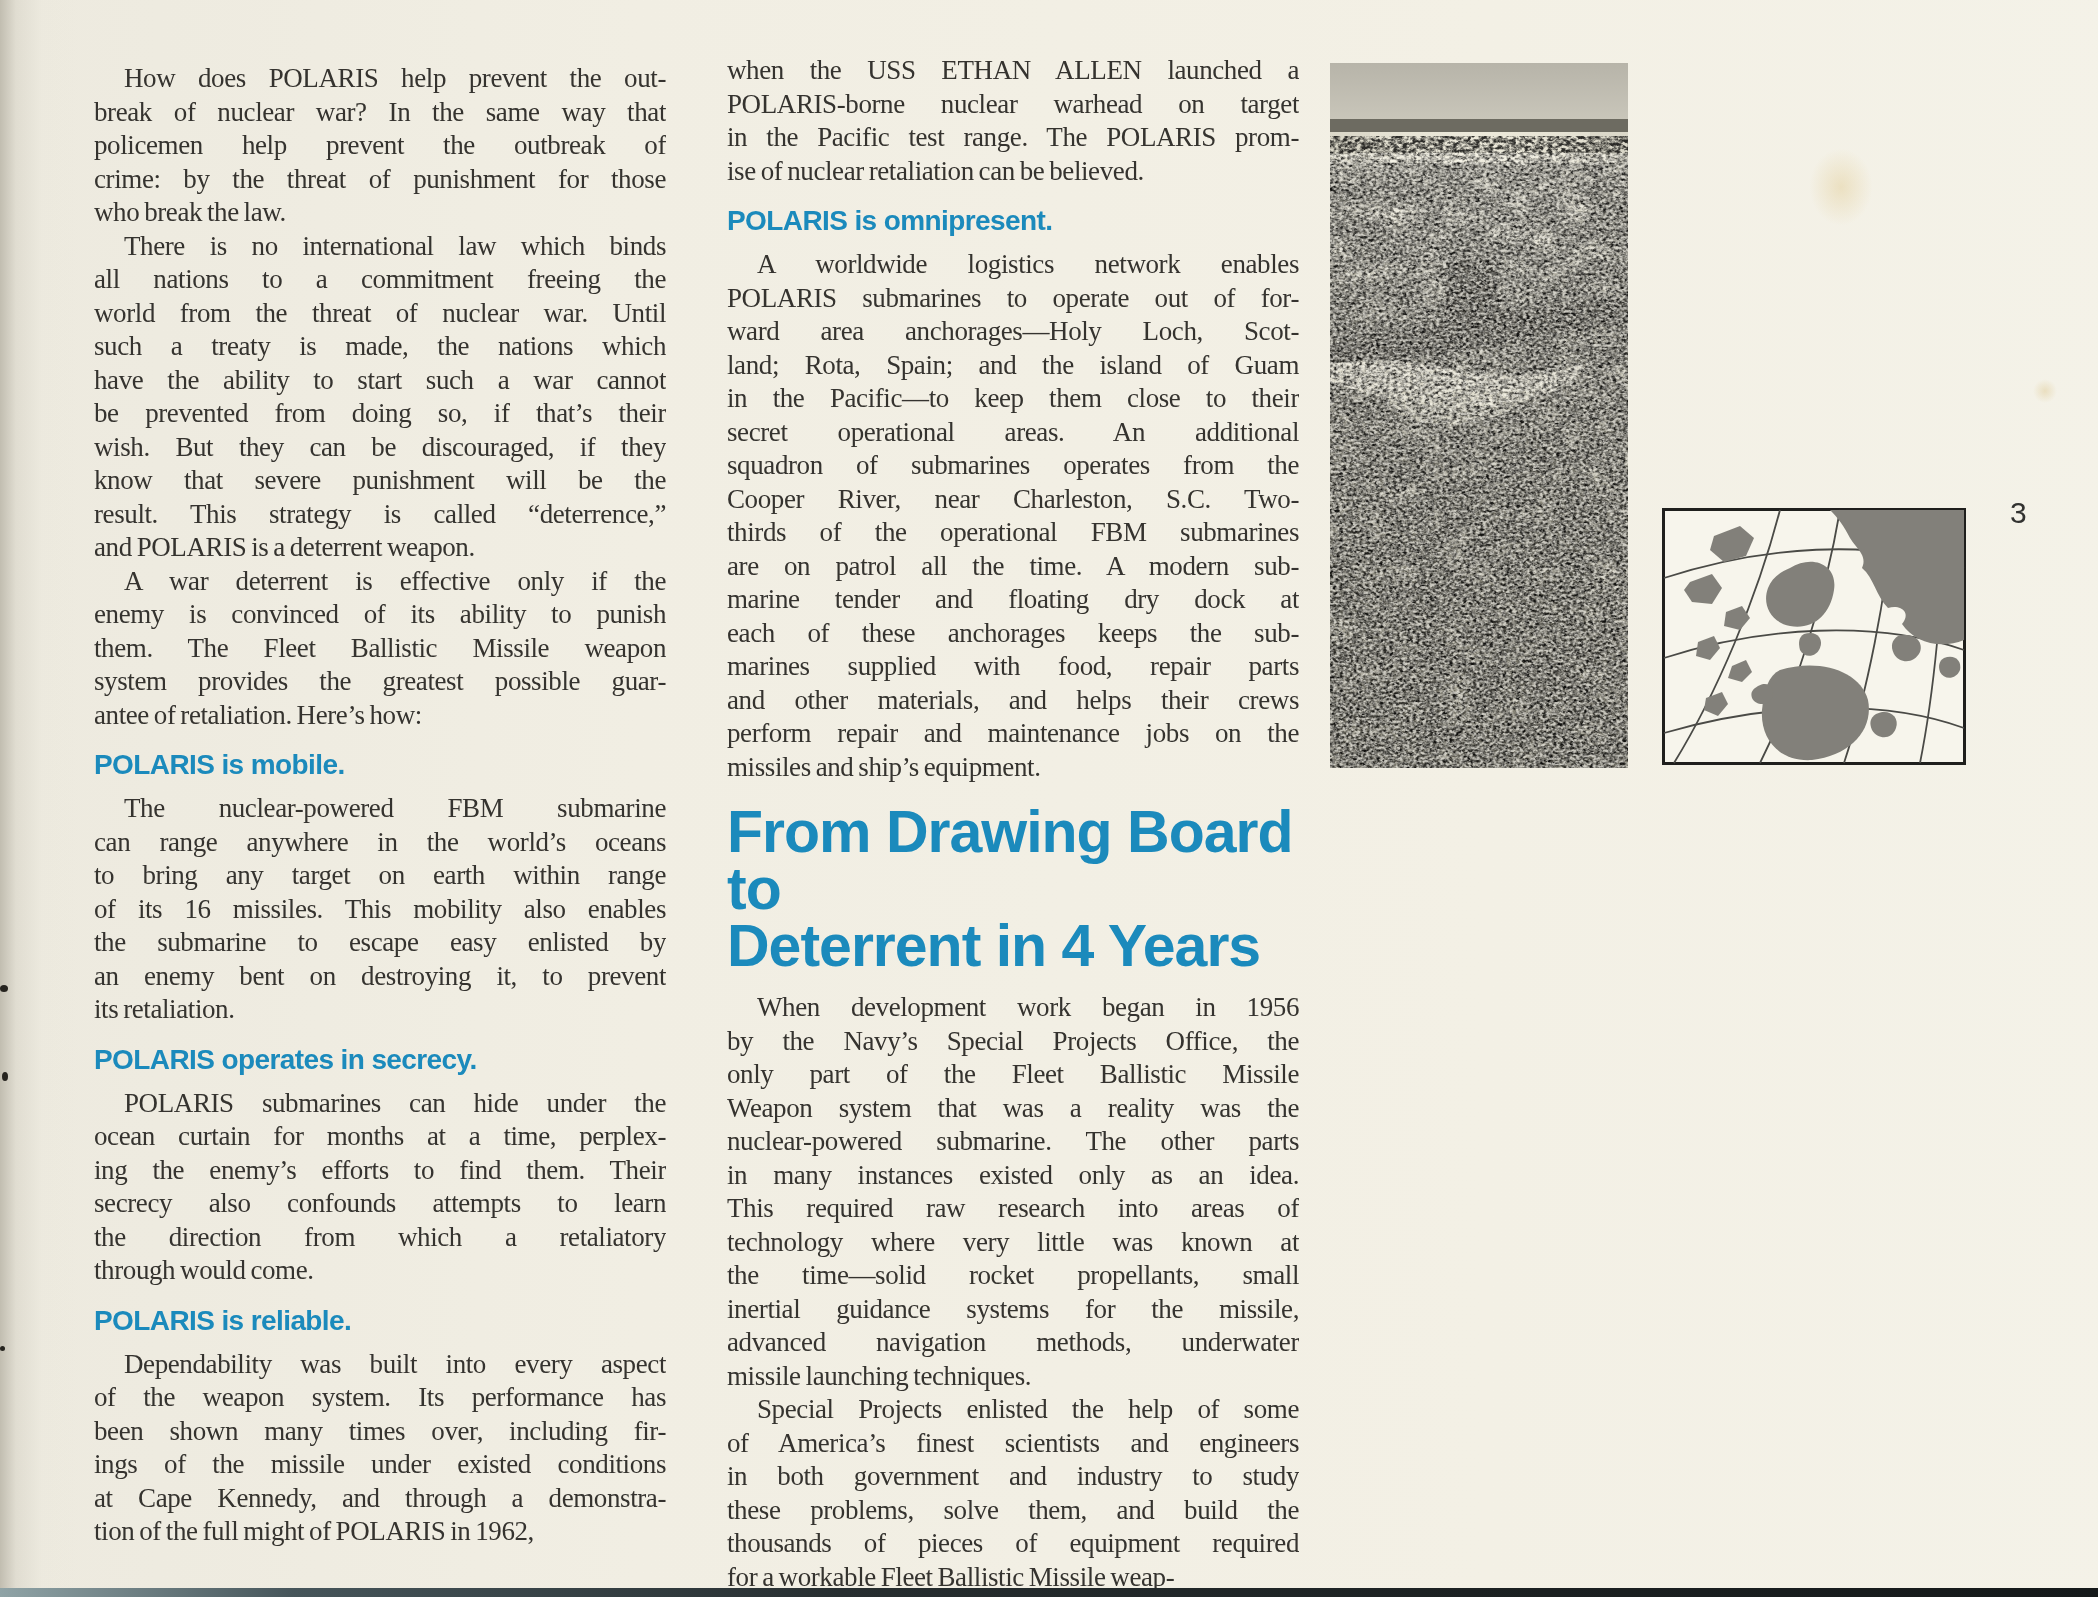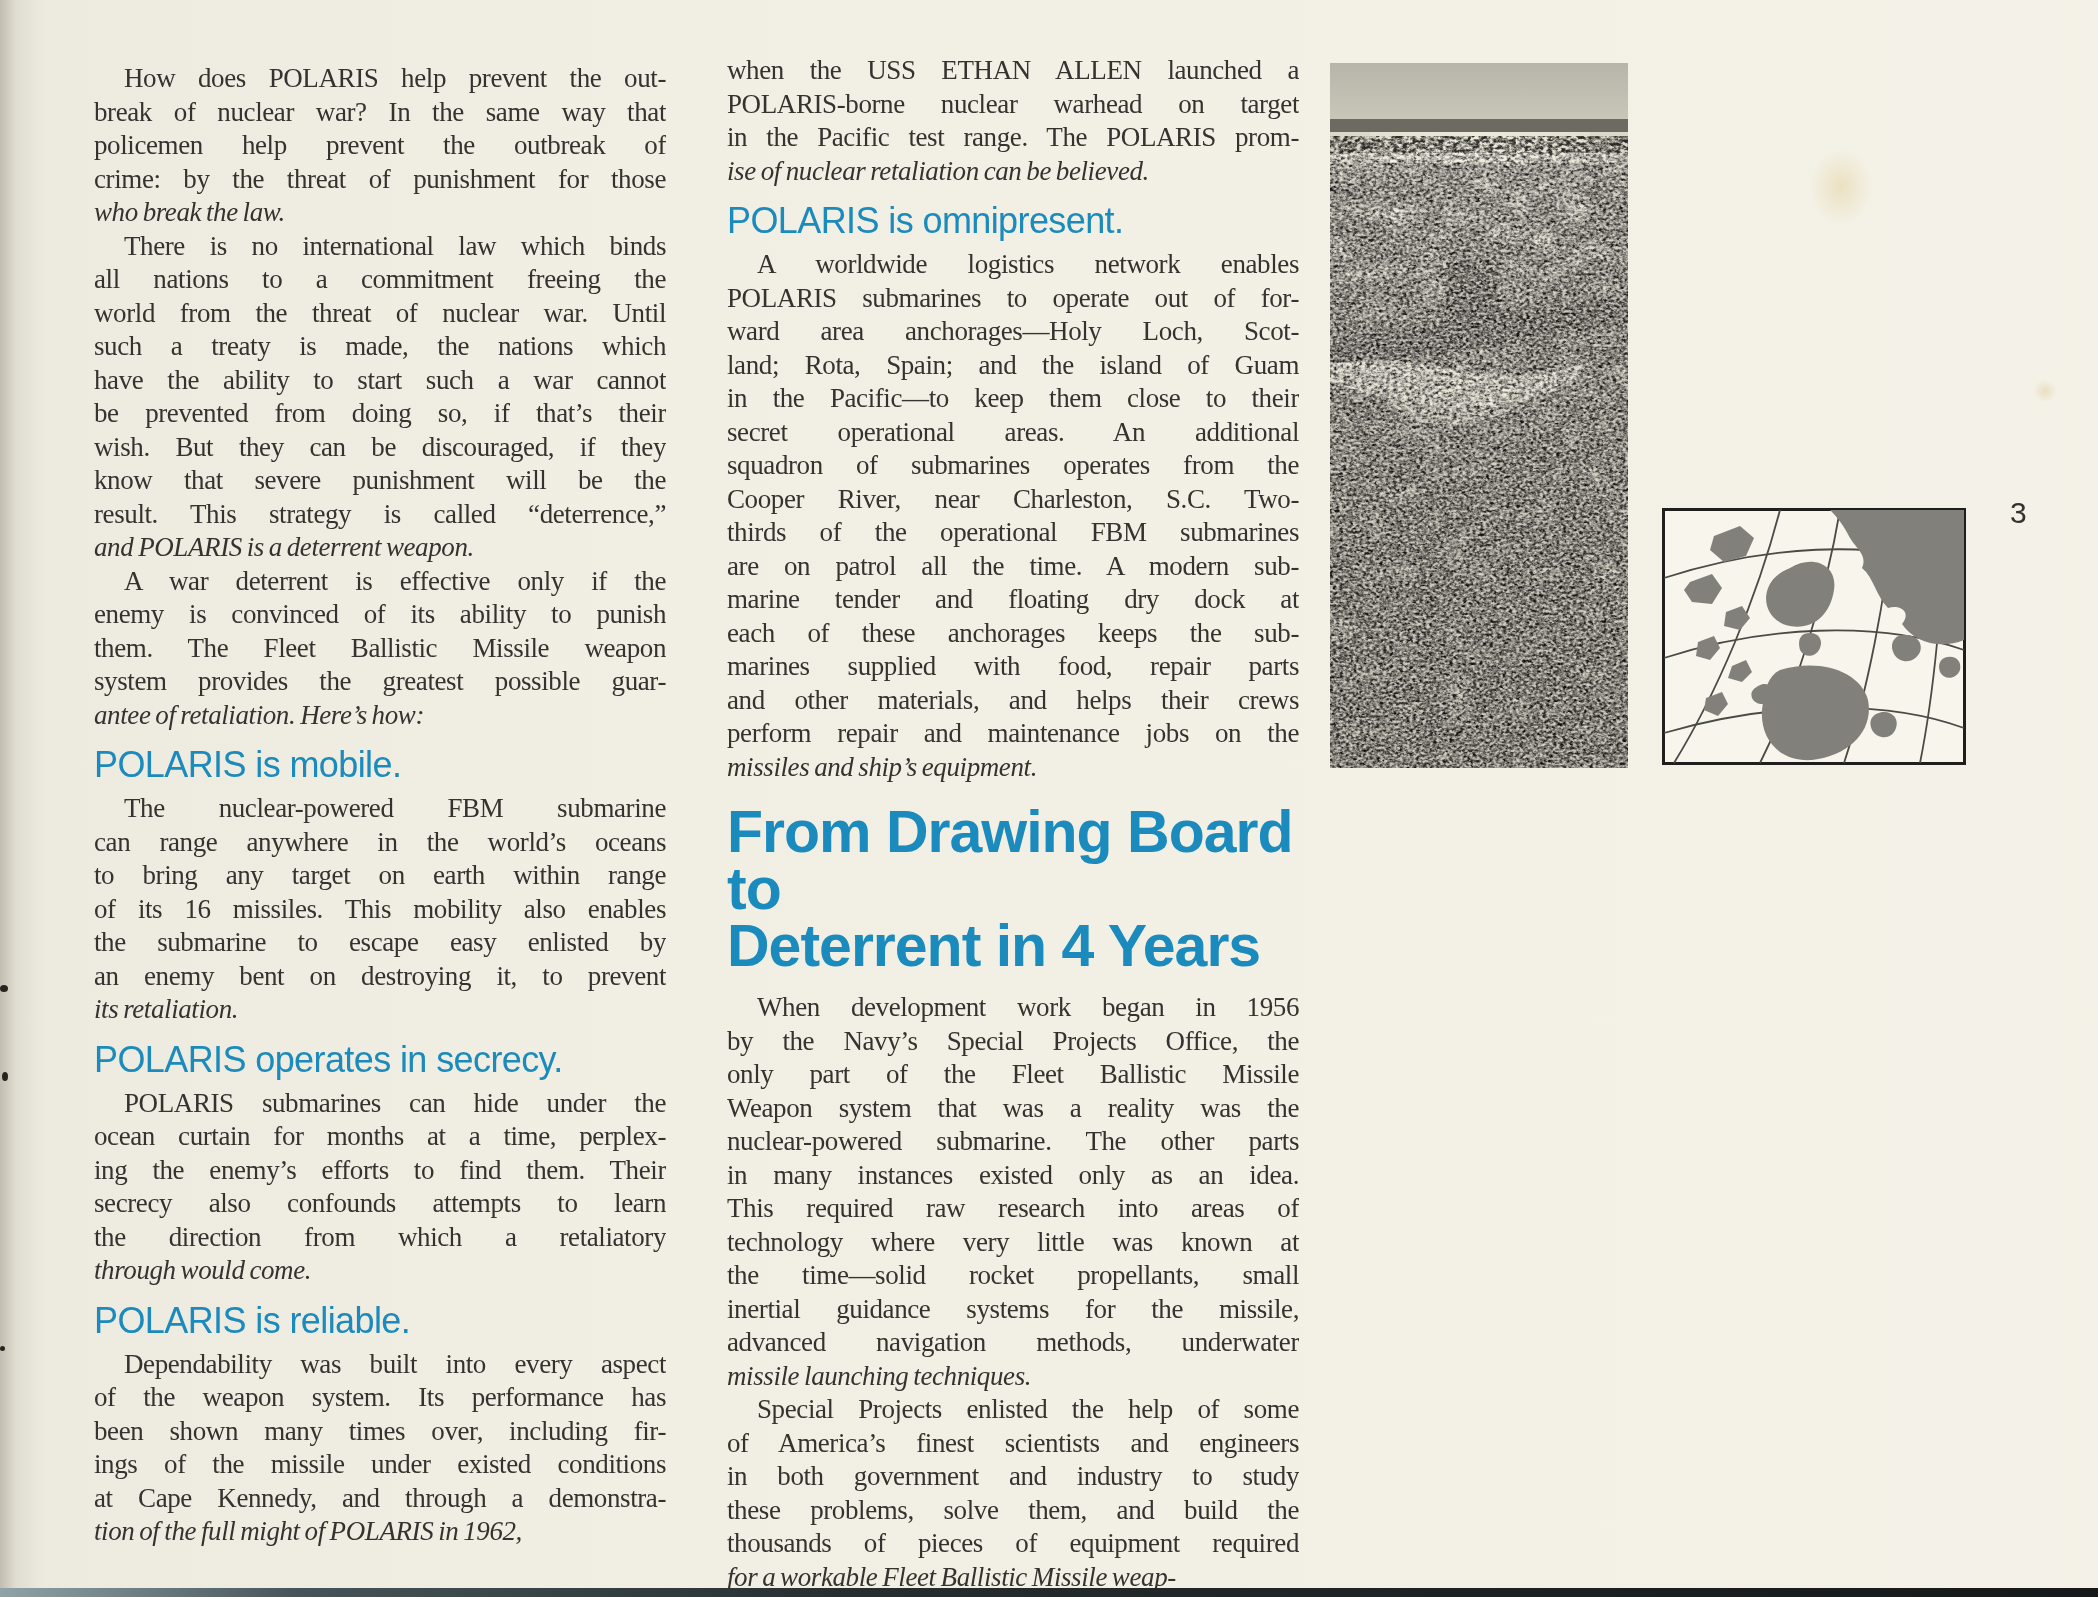--- a/index.html
+++ b/index.html
@@ -18,25 +18,25 @@
   .col{position:absolute;width:572px;}
   #col-left{left:94px;top:62px;}
   #col-middle{left:727px;top:54px;}
   .para{margin:0;}
   .line{
     height:33.5px;line-height:33.5px;font-size:27px;
     letter-spacing:-0.4px;word-spacing:-1.5px;
     text-align:justify;text-align-last:justify;
     white-space:nowrap;overflow:hidden;
   }
-  .line.last{text-align-last:left;font-style:italic;}
+  .line.last{text-align-last:left;}
   .para.indent .line:first-child{text-indent:30px;}
   .h2{
-    font-family:"Liberation Sans", sans-serif;font-weight:400;
-    font-size:36px;line-height:40px;letter-spacing:-0.6px;
+    font-family:"Liberation Sans", sans-serif;font-weight:700;
+    font-size:28px;line-height:40px;letter-spacing:-0.6px;
     color:#1b8abc;margin:13px 0 7px 0;
   }
   .h1{
     font-family:"Liberation Sans", sans-serif;font-weight:700;
     font-size:59px;line-height:57px;letter-spacing:-1px;
     color:#1b8abc;margin:20px 0 16px 0;
   }
   
   .photo{position:absolute;left:1330px;top:63px;width:298px;height:705px;}
   .mapbox{position:absolute;left:1662px;top:508px;width:304px;height:257px;}

